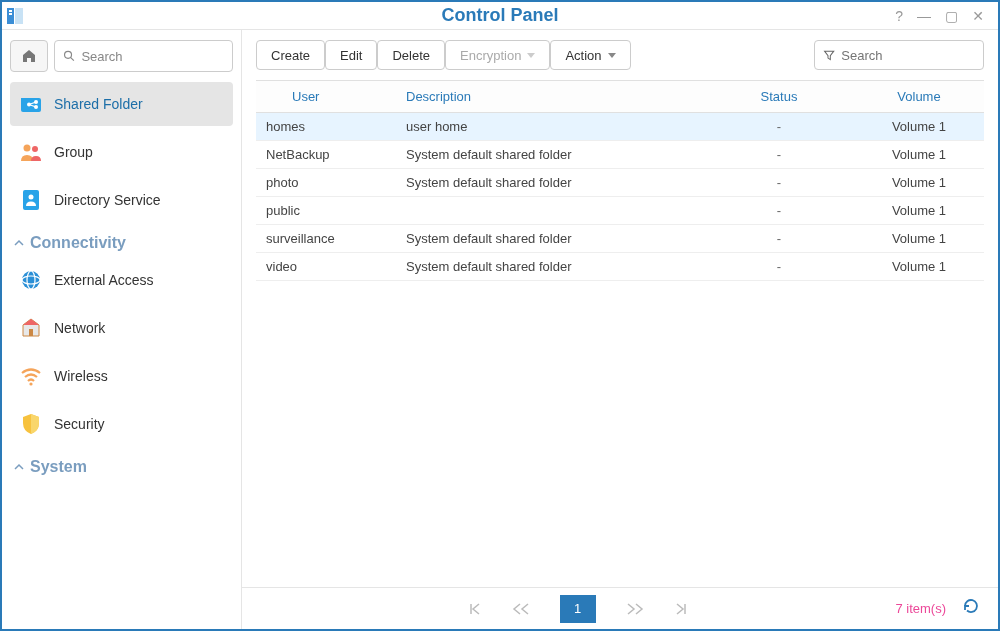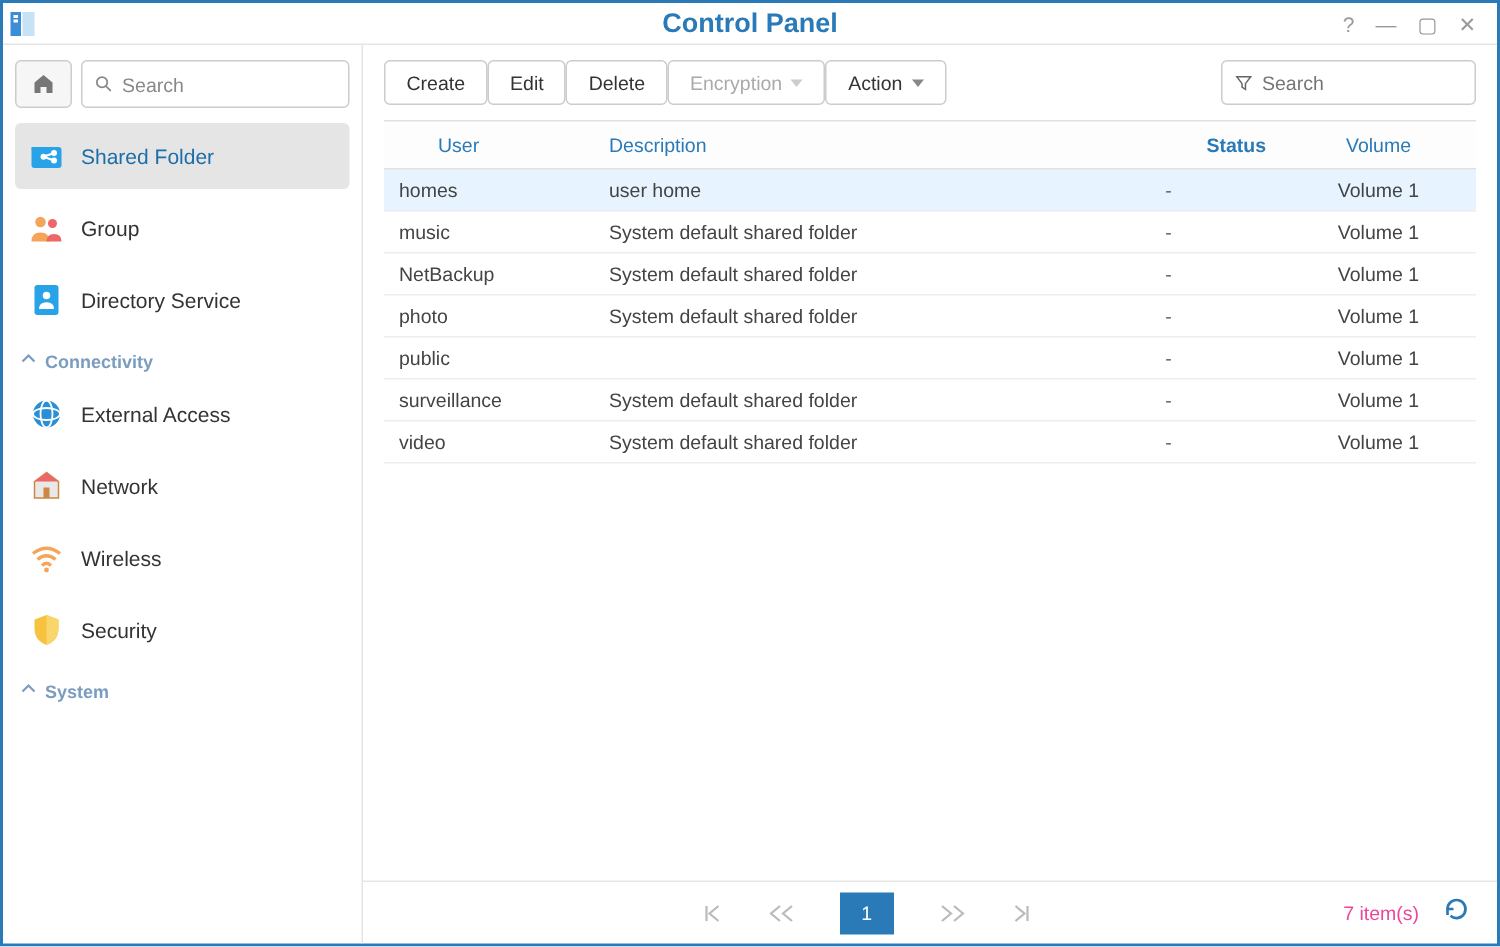--- a/index.html
+++ b/index.html
@@ -116,23 +116,24 @@
   .nav-icon {
     width: 26px;
     height: 26px;
     display: flex;
     align-items: center;
     justify-content: center;
     flex-shrink: 0;
   }
   .section-header {
     display: flex;
+    align-items: center;
     gap: 6px;
     color: #7a9dbf;
-    font-size: 12px;
+    font-size: 16px;
     font-weight: 600;
     padding: 8px 4px 6px 4px;
     cursor: pointer;
   }
   .main {
     flex: 1;
     display: flex;
     flex-direction: column;
     min-width: 0;
   }
@@ -190,21 +191,21 @@
     text-align: left;
     color: #2a7ab8;
     font-weight: 500;
     font-size: 13px;
     padding: 8px 10px;
     border-bottom: 1px solid #e0e0e0;
     border-top: 1px solid #e0e0e0;
     background: #fdfdfd;
   }
   thead th.col-name { padding-left: 36px; }
-  thead th.col-status { text-align: right; font-weight: bold; }
+  thead th.col-status { text-align: center; }
   thead th.col-volume { text-align: center; }
   tbody td {
     padding: 6px 10px;
     border-bottom: 1px solid #eee;
     font-size: 13px;
     color: #444;
   }
   tbody td.col-name { }
   tbody td.col-status { text-align: center; color: #666; }
   tbody td.col-volume { text-align: center; }
@@ -425,26 +426,20 @@
               <th class="col-name" style="width:140px">User</th>
               <th>Description</th>
               <th class="col-status" style="width:150px">Status</th>
               <th class="col-volume" style="width:130px">Volume</th>
             </tr>
           </thead>
           <tbody id="tbody">
               <tr class="selected">
                 <td class="col-name">homes</td>
                 <td class="col-description">user home</td>
-                <td class="col-status">-</td>
-                <td class="col-volume">Volume 1</td>
-              </tr>
-              <tr>
-                <td class="col-name">music</td>
-                <td class="col-description">System default shared folder</td>
                 <td class="col-status">-</td>
                 <td class="col-volume">Volume 1</td>
               </tr>
               <tr>
                 <td class="col-name">NetBackup</td>
                 <td class="col-description">System default shared folder</td>
                 <td class="col-status">-</td>
                 <td class="col-volume">Volume 1</td>
               </tr>
               <tr>

